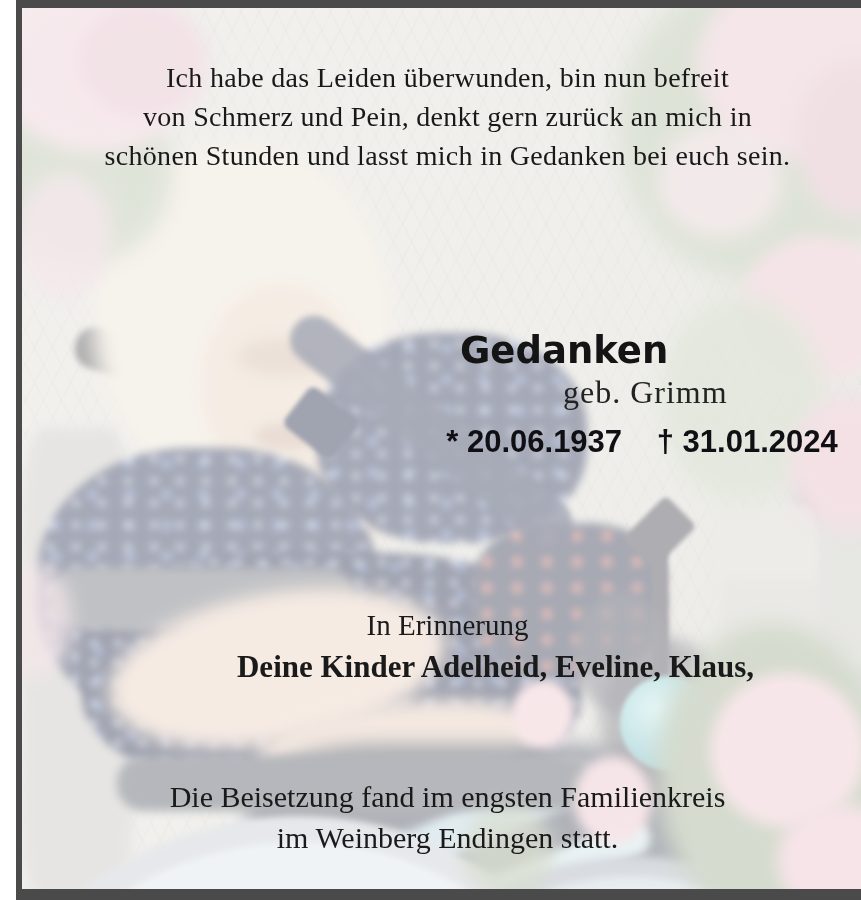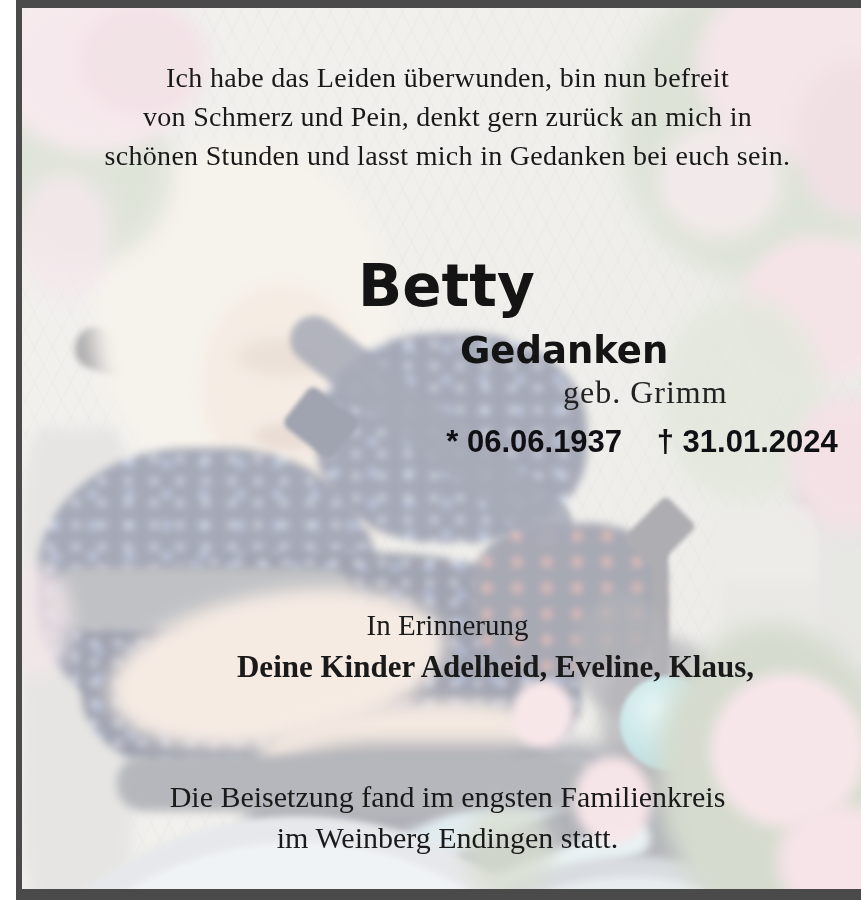--- a/index.html
+++ b/index.html
@@ -146,26 +146,25 @@
     <i class="b" style="left:440px;top:798px;width:92px;height:92px;background:#a9b699;filter:blur(9px);opacity:.8;"></i>
   </div>
 
   <div class="wash"></div>
 
   <div class="content">
     <div class="tline verse" style="top:50px">Ich habe das Leiden überwunden, bin nun befreit</div>
     <div class="tline verse" style="top:128px">schönen Stunden und lasst mich in Gedanken bei euch sein.</div>
     <div class="tline verse" style="top:89px">von Schmerz und Pein, denkt gern zurück an mich in</div>
 
-    <div class="first-name">Betty</div>
     <div class="last-name">Gedanken</div>
     <div class="maiden">geb. Grimm</div>
 
     <div class="dates">
-      <span class="birth">* 06.06.1937</span>
+      <span class="birth">* 20.06.1937</span>
       <span class="death">† 31.01.2024</span>
     </div>
 
     <div class="tline in-memory">In Erinnerung</div>
     <div class="tline family-1">Deine Kinder Adelheid, Eveline, Klaus,</div>
 
     <div class="tline funeral-2">im Weinberg Endingen statt.</div>
     <div class="tline funeral-1">Die Beisetzung fand im engsten Familienkreis</div>
   </div>
 </div>

